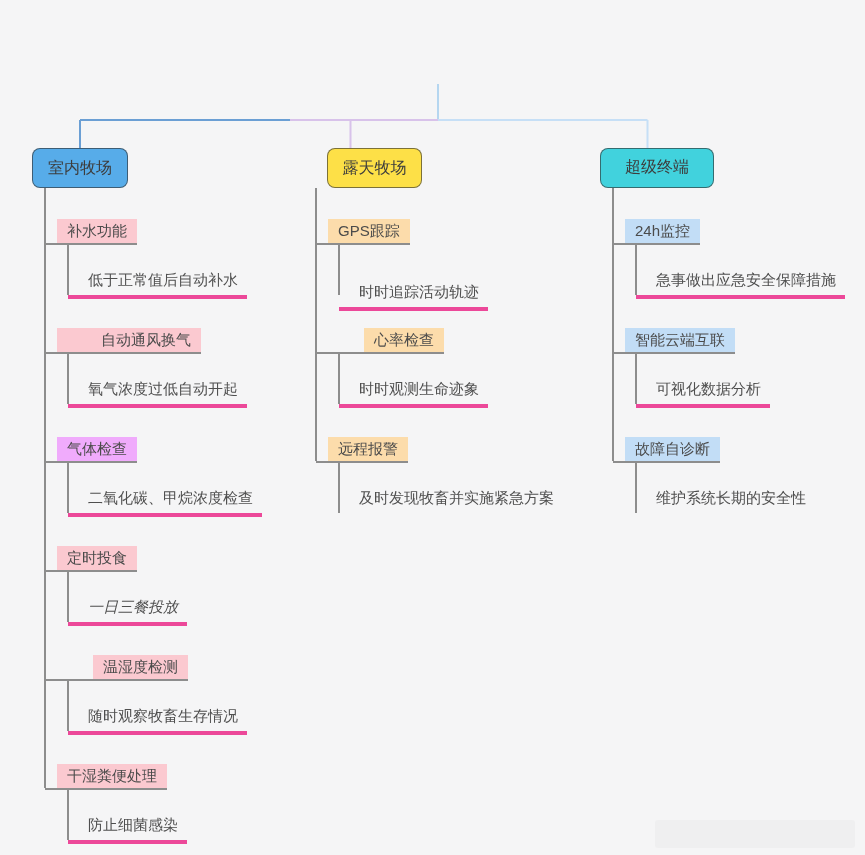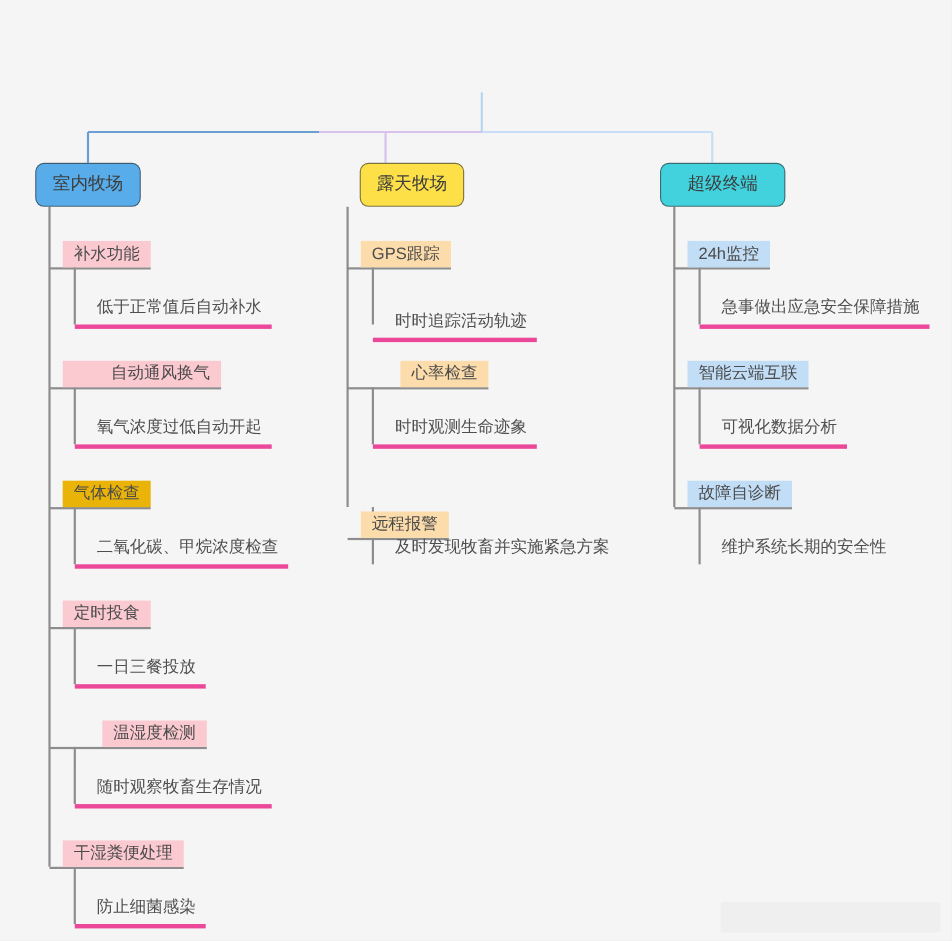--- a/index.html
+++ b/index.html
@@ -88,34 +88,34 @@
       <path d="M636,461 V513" stroke="#8d8d8d" stroke-width="2" fill="none"></path>
     </svg>
 
 
   <div id="branches">
       <div class="branch-box" style="left: 32px; top: 148px; width: 96px; background: rgb(87, 172, 233);">室内牧场</div>
       <div class="topic" style="left: 45px; top: 219px;"><div class="topic-box" style="background: rgb(251, 201, 208);">补水功能</div></div>
       <div class="detail underlined" style="left: 68px; top: 269px;">低于正常值后自动补水</div>
       <div class="topic" style="left: 45px; top: 328px;"><div class="topic-box" style="background: rgb(251, 201, 208); padding-left: 44px;">自动通风换气</div></div>
       <div class="detail underlined" style="left: 68px; top: 378px;">氧气浓度过低自动开起</div>
-      <div class="topic" style="left: 45px; top: 437px;"><div class="topic-box" style="background: #eab308;">气体检查</div></div>
+      <div class="topic" style="left: 45px; top: 437px;"><div class="topic-box" style="background: #f0abfc;">气体检查</div></div>
       <div class="detail underlined" style="left: 68px; top: 487px;">二氧化碳、甲烷浓度检查</div>
       <div class="topic" style="left: 45px; top: 546px;"><div class="topic-box" style="background: rgb(251, 201, 208);">定时投食</div></div>
-      <div class="detail underlined" style="left: 68px; top: 596px;">一日三餐投放</div>
+      <div class="detail underlined" style="left: 68px; top: 596px; font-style: italic;">一日三餐投放</div>
       <div class="topic" style="left: 45px; top: 655px; padding-left: 36px;"><div class="topic-box" style="background: rgb(251, 201, 208);">温湿度检测</div></div>
       <div class="detail underlined" style="left: 68px; top: 705px;">随时观察牧畜生存情况</div>
       <div class="topic" style="left: 45px; top: 764px;"><div class="topic-box" style="background: rgb(251, 201, 208);">干湿粪便处理</div></div>
       <div class="detail underlined" style="left: 68px; top: 814px;">防止细菌感染</div>
       <div class="branch-box" style="left: 303px; top: 148px; width: 95px; background: #fde047; margin-left: 24px;">露天牧场</div>
       <div class="topic" style="left: 316px; top: 219px;"><div class="topic-box" style="background: rgb(252, 220, 171);">GPS跟踪</div></div>
       <div class="detail underlined" style="left: 339px; top: 281px;">时时追踪活动轨迹</div>
       <div class="topic" style="left: 316px; top: 328px;"><div class="topic-box" style="background: rgb(252, 220, 171); margin-left: 48px;">心率检查</div></div>
       <div class="detail underlined" style="left: 339px; top: 378px;">时时观测生命迹象</div>
-      <div class="topic" style="left: 316px; top: 437px;"><div class="topic-box" style="background: rgb(252, 220, 171); margin-top: 28px;">远程报警</div></div>
+      <div class="topic" style="left: 316px; top: 437px;"><div class="topic-box" style="background: rgb(252, 220, 171);">远程报警</div></div>
       <div class="detail" style="left: 339px; top: 487px;">及时发现牧畜并实施紧急方案</div>
       <div class="branch-box" style="left: 600px; top: 148px; width: 114px; background: rgb(65, 210, 221); font-family: Liberation Mono, monospace;">超级终端</div>
       <div class="topic" style="left: 613px; top: 219px;"><div class="topic-box" style="background: rgb(194, 221, 246);">24h监控</div></div>
       <div class="detail underlined" style="left: 636px; top: 269px;">急事做出应急安全保障措施</div>
       <div class="topic" style="left: 613px; top: 328px;"><div class="topic-box" style="background: rgb(194, 221, 246);">智能云端互联</div></div>
       <div class="detail underlined" style="left: 636px; top: 378px;">可视化数据分析</div>
       <div class="topic" style="left: 613px; top: 437px;"><div class="topic-box" style="background: rgb(194, 221, 246);">故障自诊断</div></div>
       <div class="detail" style="left: 636px; top: 487px;">维护系统长期的安全性</div>
     </div>
 

